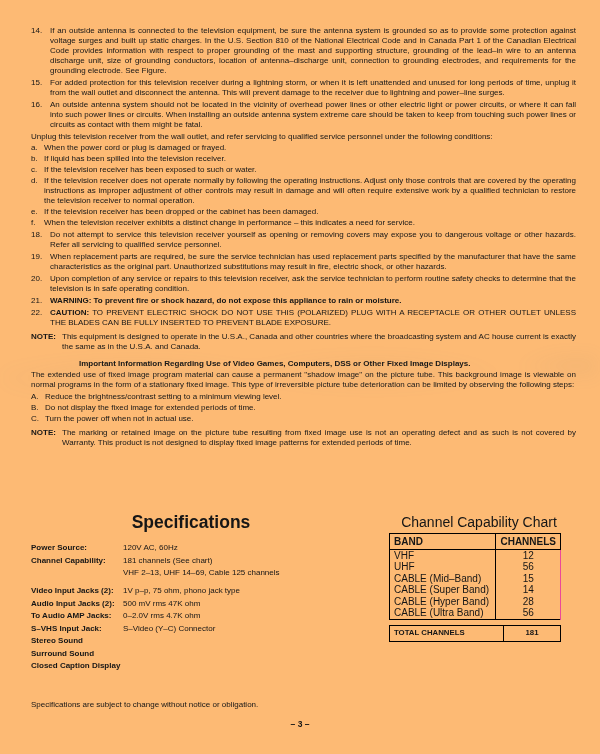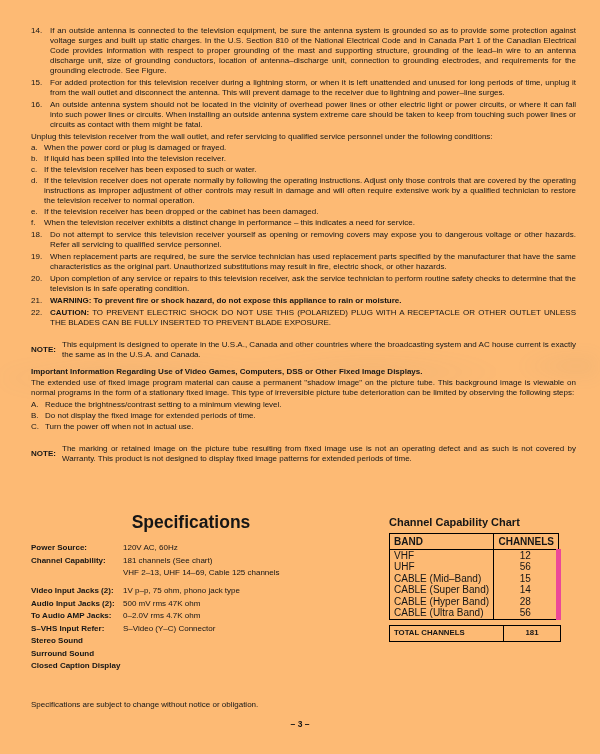--- a/index.html
+++ b/index.html
@@ -23,52 +23,52 @@
   .li { display: flex; margin-bottom: 2px; }
   .li .num { flex: 0 0 19px; }
   .li .txt { flex: 1; text-align: justify; }
   .li-21 .txt { font-weight: bold; }
   .b { font-weight: bold; }
 
   .subli { display: flex; margin-top: 1px; }
   .subli .slnum { flex: 0 0 13px; }
   .subli .stxt { flex: 1; text-align: justify; }
 
-  .note { display: flex; margin-top: 12px; align-items: center; }
+  .note { display: flex; margin-top: 4px; }
   .note .nlabel { flex: 0 0 31px; font-weight: bold; }
   .note .ntxt { flex: 1; text-align: justify; }
 
-  .fixed-heading { font-weight: bold; margin-top: 7px; }
+  .fixed-heading { font-weight: bold; margin-top: 7px; margin-left: 48px; }
   .fixed-body { text-align: justify; margin-top: 1px; }
   .steps { margin-top: 2px; }
   .step { display: flex; margin-bottom: 1px; }
   .step .slnum { flex: 0 0 14px; }
   .step .stxt { flex: 1; }
 
   .specs-area { position: absolute; left: 31px; top: 512px; width: 545px; display: flex; }
   .specs-col { width: 340px; }
   .specs-title {
     font-size: 17.5px; line-height: 20px; font-weight: bold;
     text-align: center; width: 320px; margin: 0 0 11px 0;
   }
   .srow { display: flex; margin-bottom: 2.5px; }
   .srow .slabel { flex: 0 0 92px; font-weight: bold; }
   .srow .sval { flex: 1; }
   .srow.gap { margin-bottom: 8px; }
 
   .chart-col { width: 180px; margin-left: 18px; }
-  .chart-title { font-size: 11px; font-weight: bold; text-align: left; margin: 5px 0 6px 0; }
+  .chart-title { font-size: 14px; font-weight: normal; text-align: center; margin: 5px 0 6px 0; }
   table.ct { border-collapse: collapse; width: 172px; border: 1.5px solid #000; }
   table.ct th, table.ct td { font-size: 10px; line-height: 9.5px; padding: 1px 4px; }
   table.ct thead th {
     border: 1px solid #000; font-weight: bold; text-align: left; padding: 2.5px 4px;
   }
   table.ct thead th:last-child { text-align: center; }
   table.ct td:first-child { width: 114px; border-left: 1px solid #000; border-right: 1px solid #000; }
-  table.ct td:last-child { text-align: center; border-right: 5px solid #ec4899; }
+  table.ct td:last-child { text-align: center; border-right: 1px solid #ec4899; }
   table.total { border-collapse: collapse; width: 172px; border: 1.5px solid #000; margin-top: 5px; }
   table.total td { font-size: 7.8px; font-weight: bold; padding: 2.5px 4px; }
   table.total td:first-child { width: 114px; border-right: 1px solid #000; }
   table.total td:last-child { text-align: center; }
 
   .footer-note { position: absolute; left: 31px; top: 700px; }
   .page-num { position: absolute; left: 0; top: 719px; width: 600px; text-align: center; font-weight: bold; font-size: 8.5px; }
 
   .scan-artifact {
     position: absolute; left: 0; top: 318px; width: 600px; height: 120px;
@@ -213,21 +213,21 @@
       </div>
       <div class="srow">
         <span class="slabel">Audio Input Jacks (2):</span>
         <span class="sval">500 mV rms 47K ohm</span>
       </div>
       <div class="srow">
         <span class="slabel">To Audio AMP Jacks:</span>
         <span class="sval">0–2.0V rms 4.7K ohm</span>
       </div>
       <div class="srow">
-        <span class="slabel">S–VHS Input Refer:</span>
+        <span class="slabel">S–VHS Input Jack:</span>
         <span class="sval">S–Video (Y–C) Connector</span>
       </div>
       <div class="srow">
         <span class="slabel">Stereo Sound</span>
         <span class="sval"></span>
       </div>
       <div class="srow">
         <span class="slabel">Surround Sound</span>
         <span class="sval"></span>
       </div>

